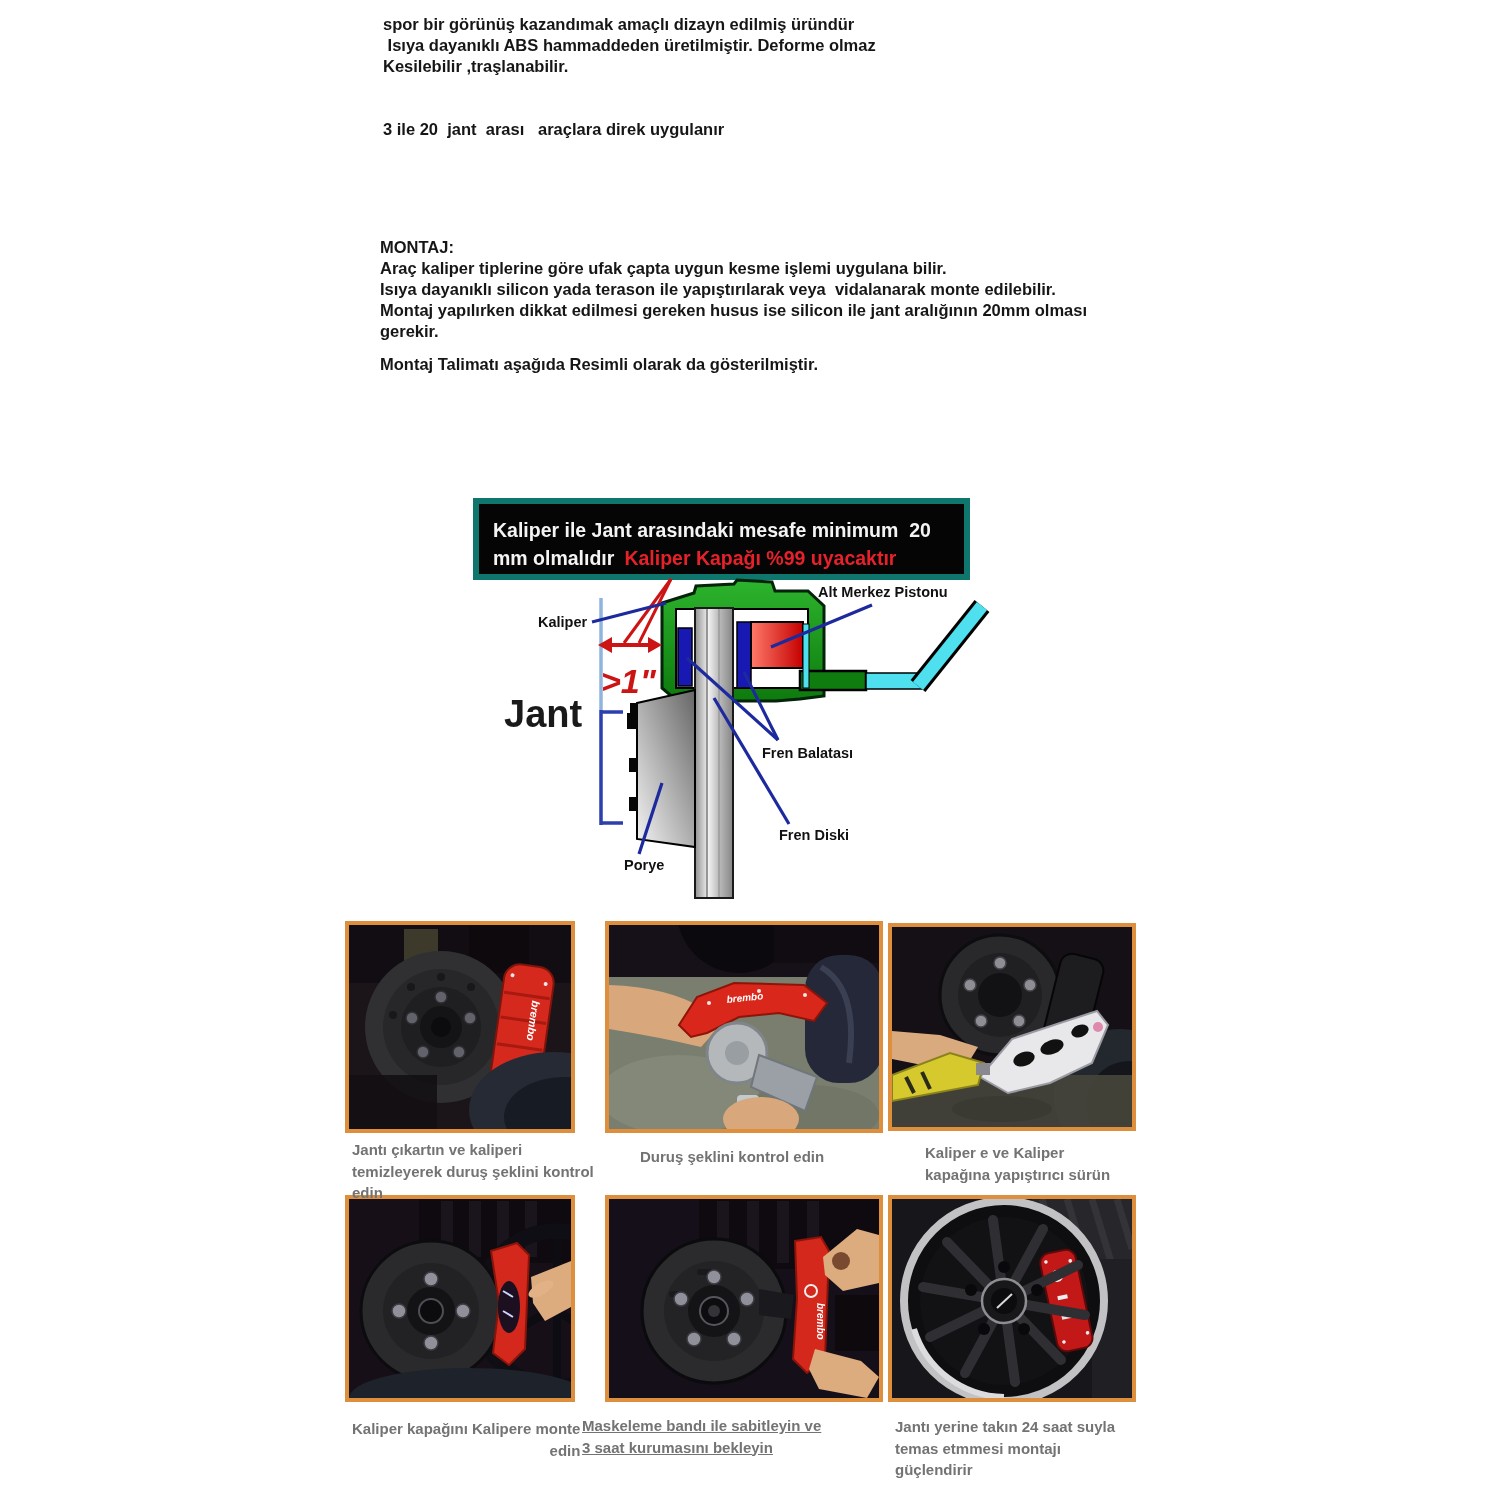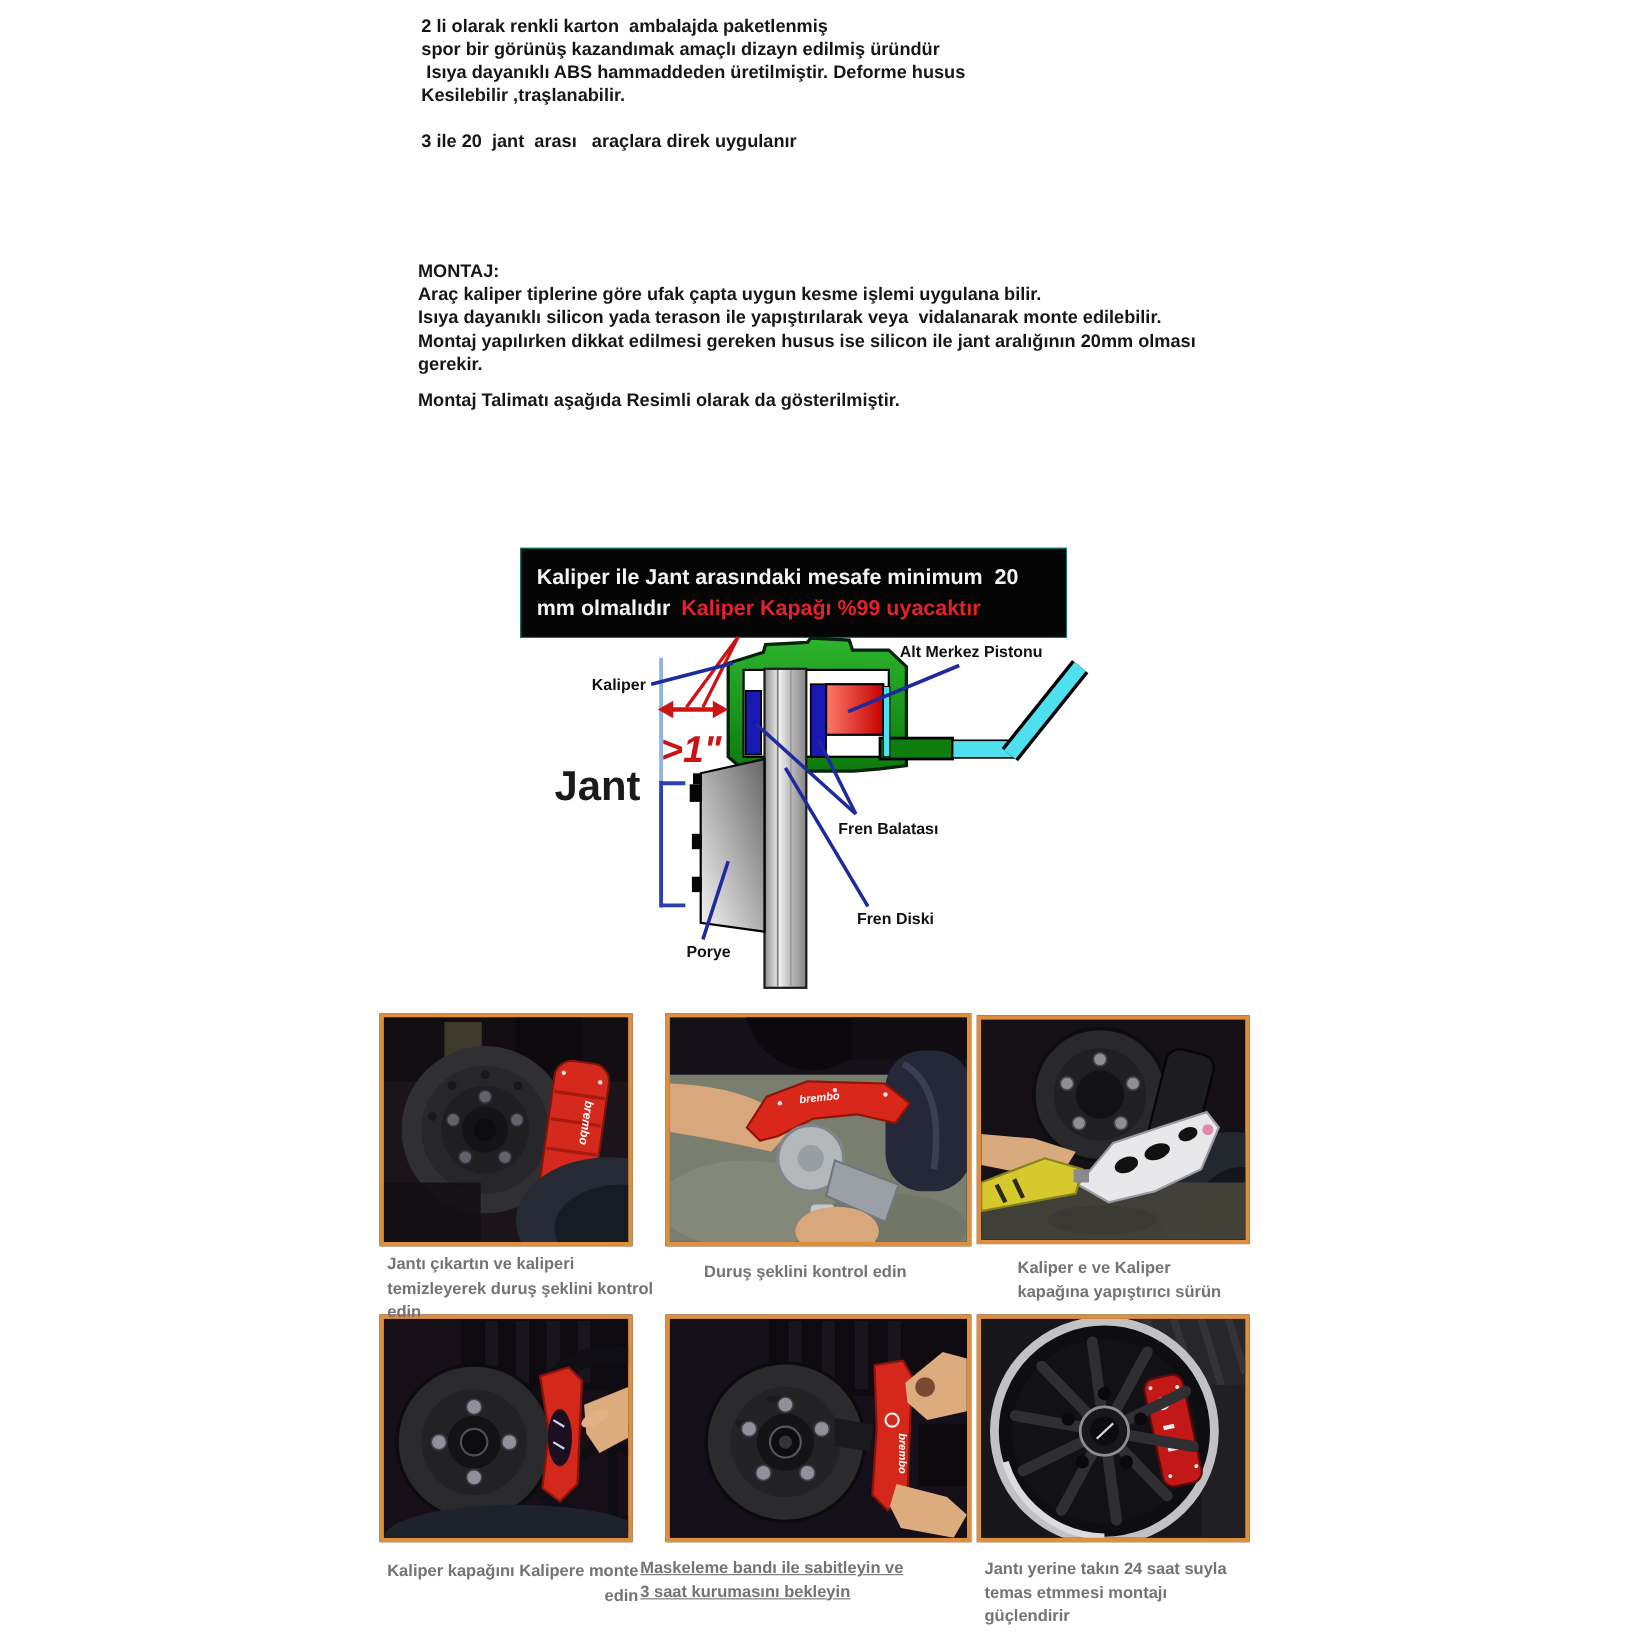--- a/index.html
+++ b/index.html
@@ -9,39 +9,38 @@
     font-family:"Liberation Sans", sans-serif;
     overflow:hidden;
   }
   .abs { position:absolute; }
   .txtblock { font-weight:700; color:#161616; font-size:16.5px; line-height:21px; }
   .txtblock .line { white-space:pre; min-height:21px; }
   .gap12 { height:12px; }
   .banner {
     position:absolute; left:473px; top:498px; width:497px; height:82px;
     background:#050505; padding:12px 0 0 14px;
-    border:1px solid #0f766e;
+    border:6px solid #0f766e;
   }
   .banner .bline { font-size:19.5px; line-height:28px; font-weight:700; color:#f4f4f4; white-space:pre; }
   .banner .redtxt { color:#e6212a; margin-left:10px; }
   svg { font-family:"Liberation Sans", sans-serif; display:block; }
   .photo { position:absolute; border:4px solid #dd8f3e; background:#181218; }
   .photo svg { width:100%; height:100%; }
   .caption {
     position:absolute; font-weight:700; color:#737373;
     font-size:15px; line-height:21.5px; white-space:pre-line;
   }
 </style>
 </head>
 <body>
 
 <div class="abs txtblock" style="left:383px; top:14px;">
-  <div class="line">2 li olarak renkli karton  ambalajda paketlenmiş</div>
   <div class="line">spor bir görünüş kazandımak amaçlı dizayn edilmiş üründür</div>
-  <div class="line"> Isıya dayanıklı ABS hammaddeden üretilmiştir. Deforme husus</div>
+  <div class="line"> Isıya dayanıklı ABS hammaddeden üretilmiştir. Deforme olmaz</div>
   <div class="line">Kesilebilir ,traşlanabilir.</div>
 </div>
 <div class="abs txtblock" style="left:383px; top:119px;">
   <div class="line">3 ile 20  jant  arası   araçlara direk uygulanır</div>
 </div>
 
 <div class="abs txtblock" style="left:380px; top:237px;">
   <div class="line">MONTAJ:</div>
   <div class="line">Araç kaliper tiplerine göre ufak çapta uygun kesme işlemi uygulana bilir.</div>
   <div class="line">Isıya dayanıklı silicon yada terason ile yapıştırılarak veya  vidalanarak monte edilebilir.</div>

